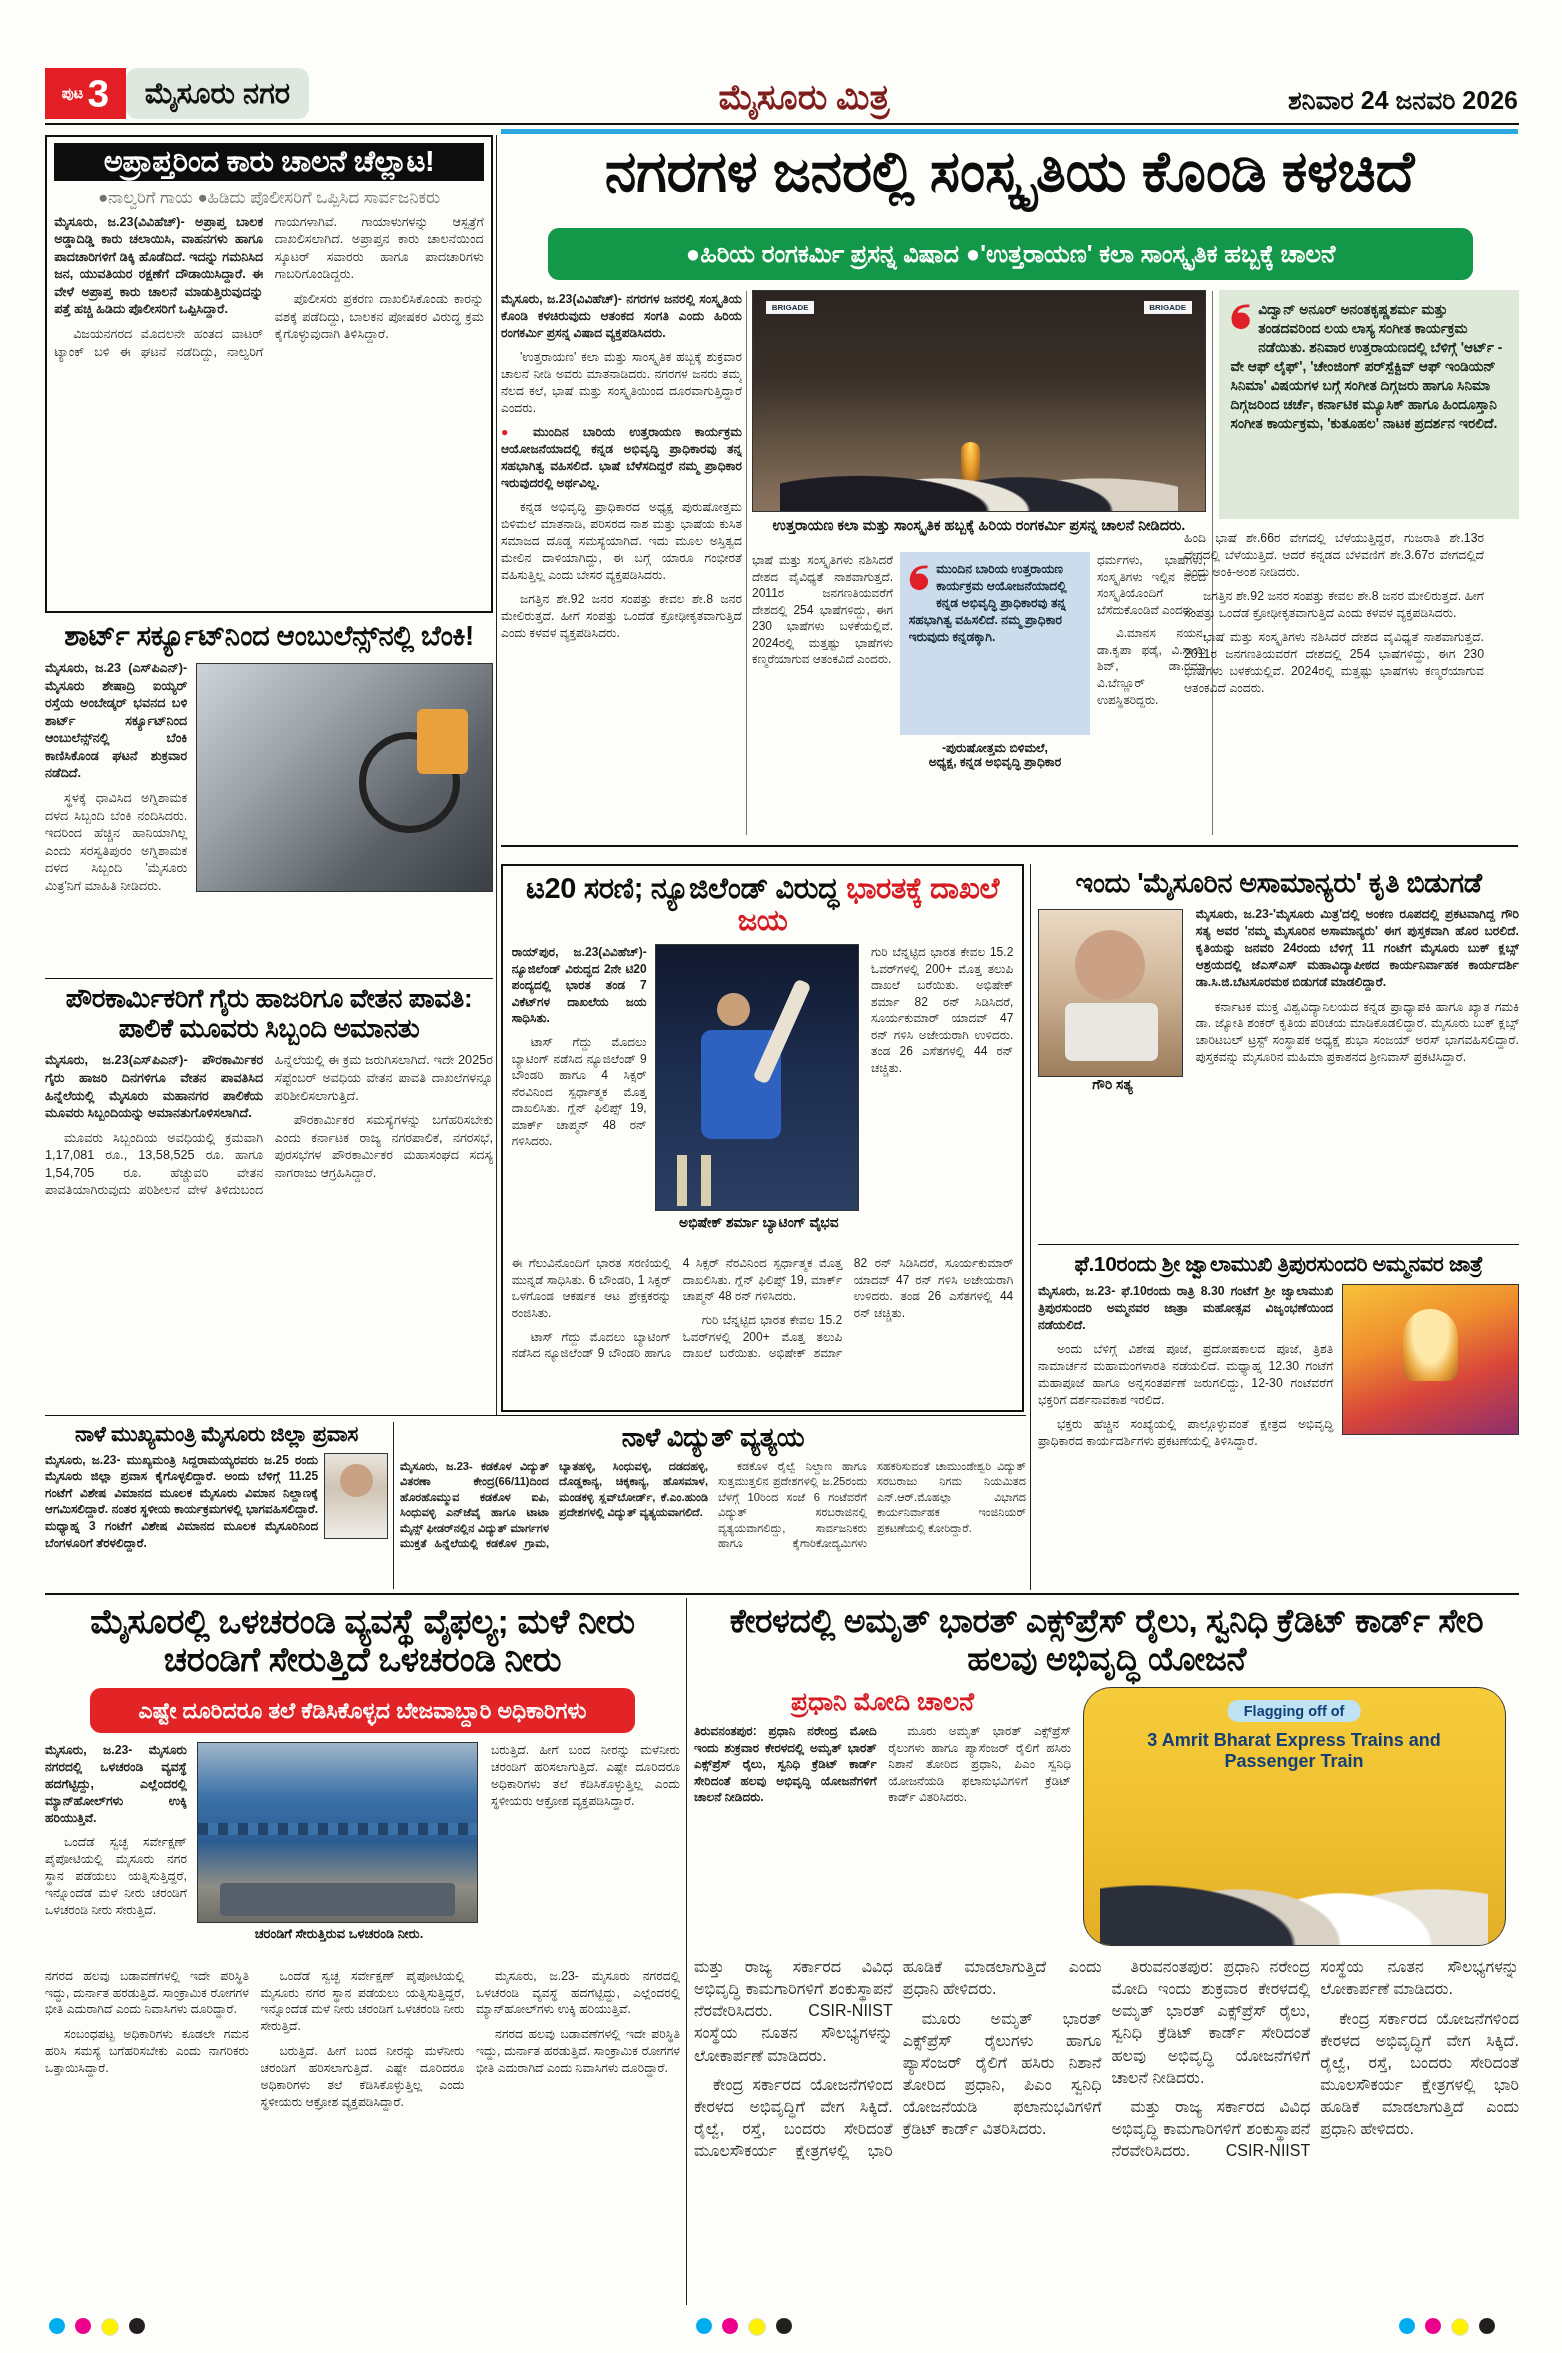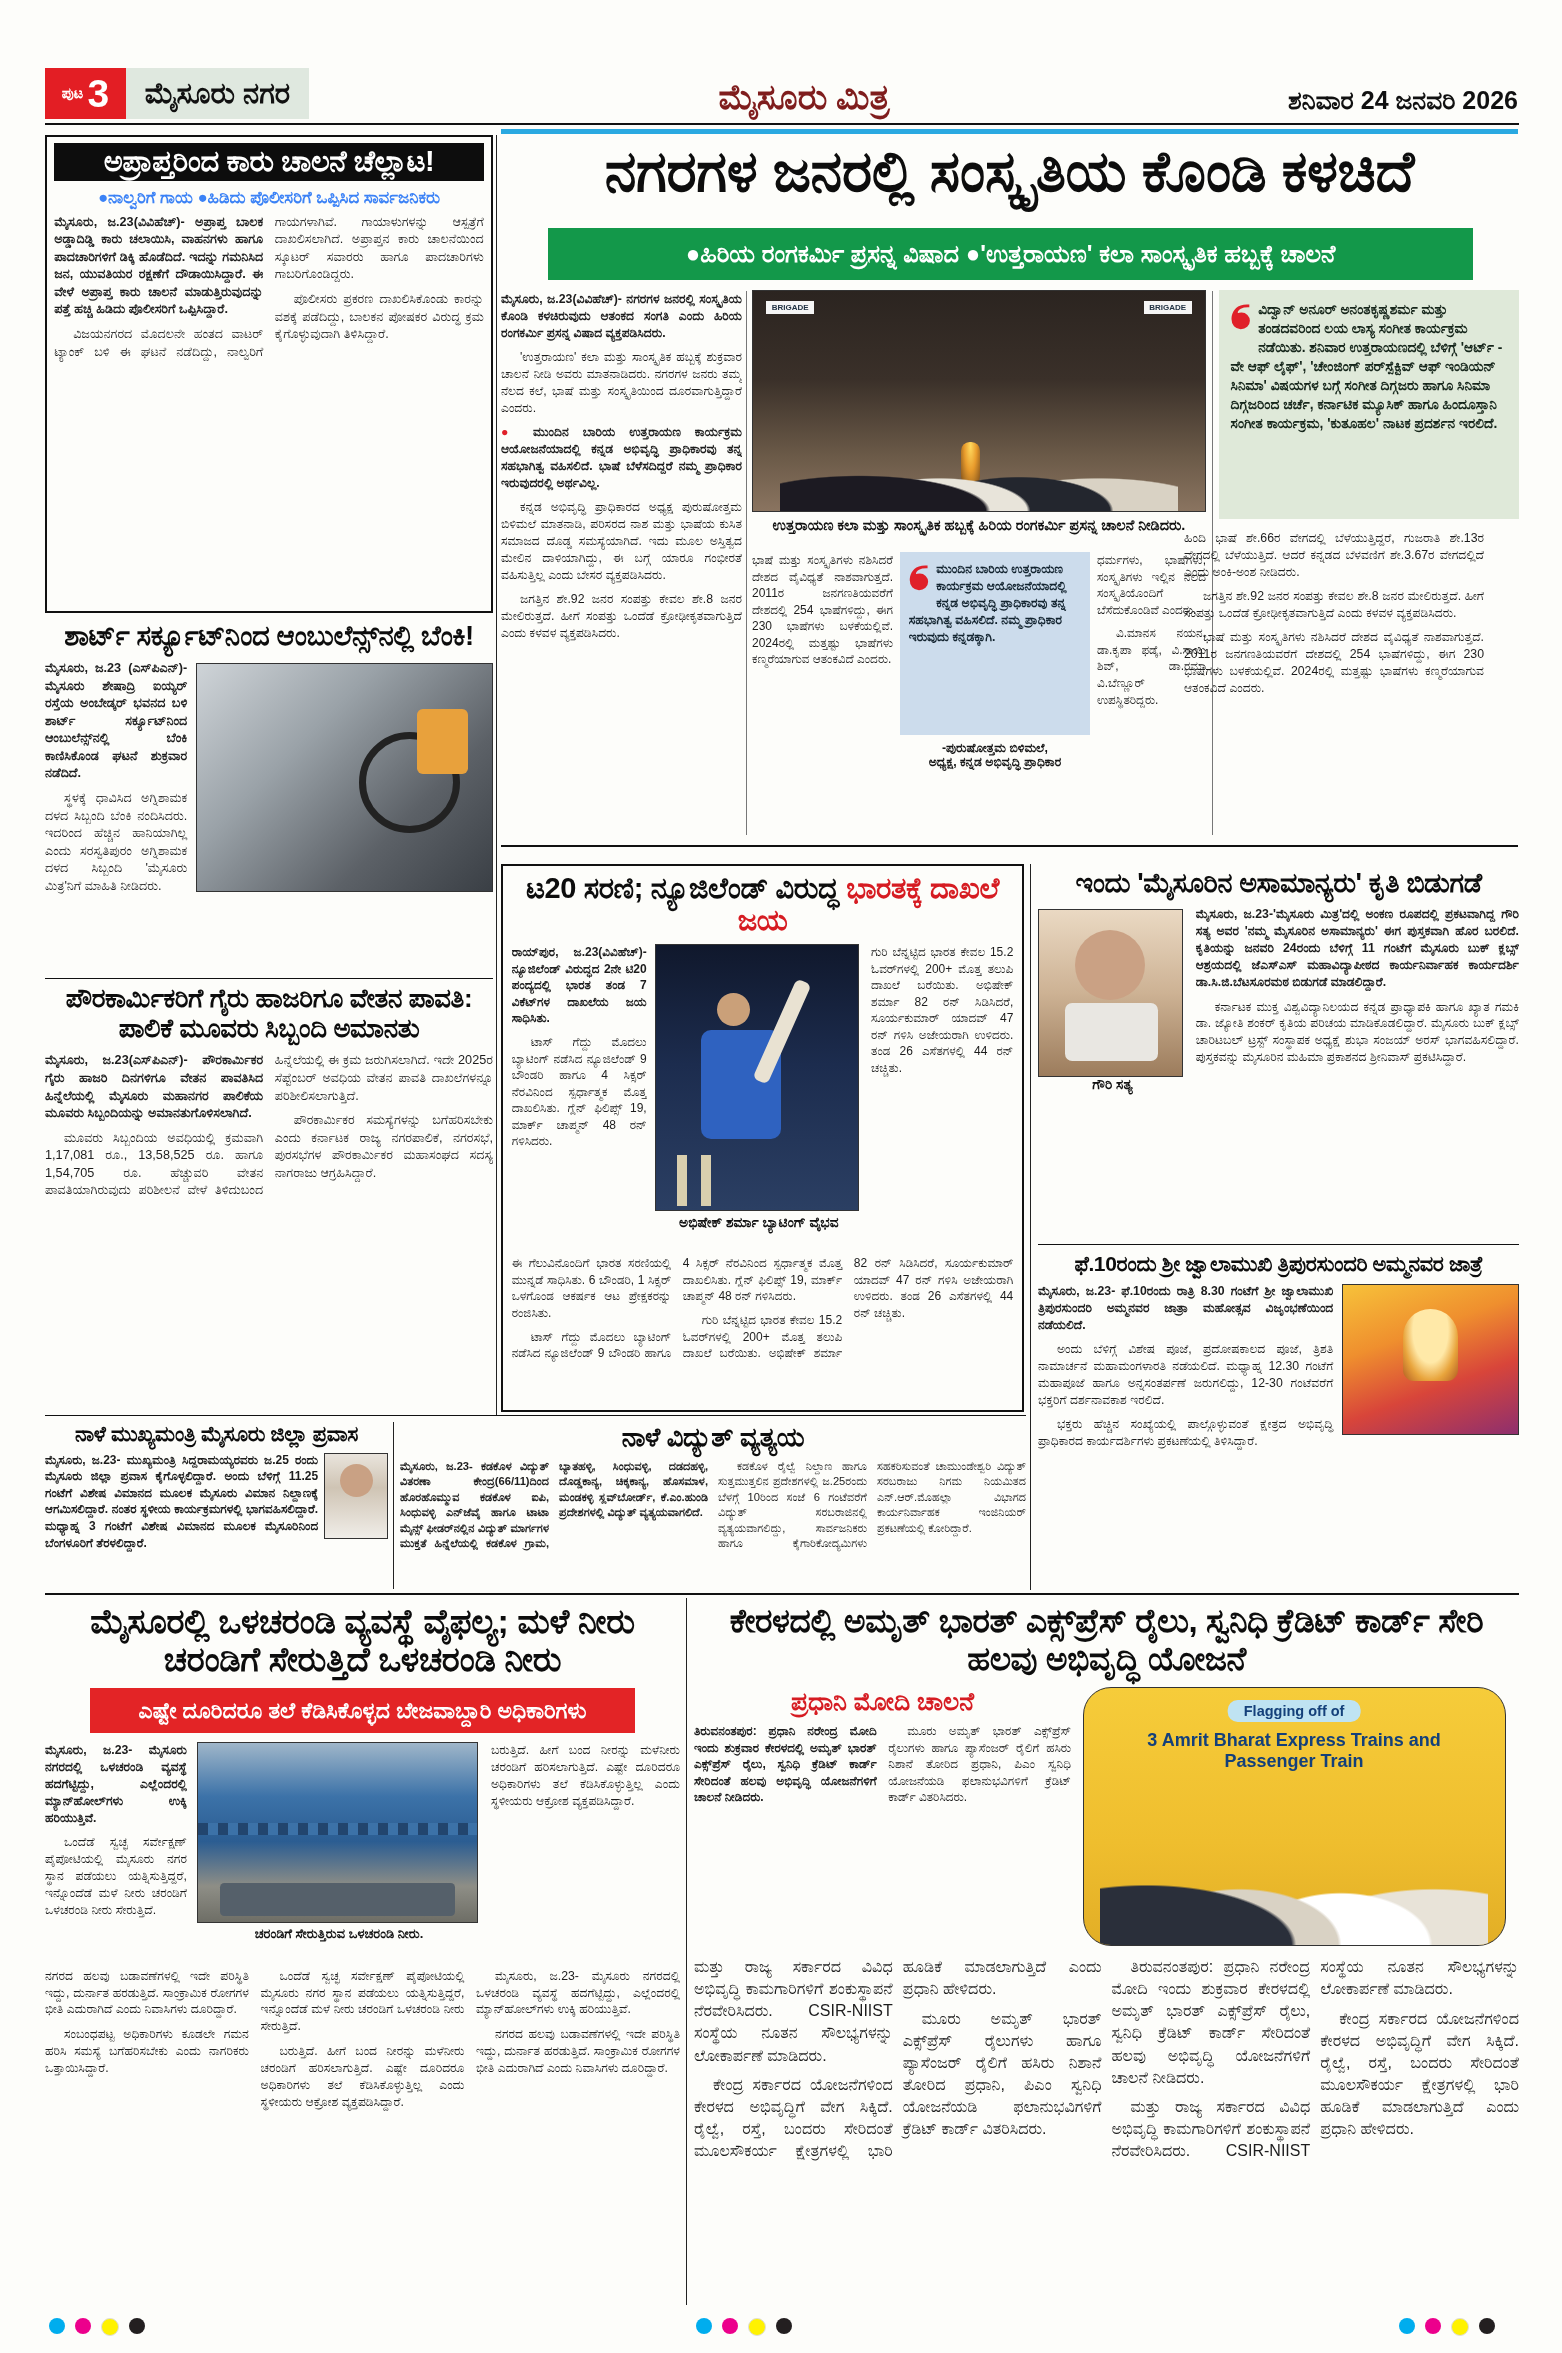--- a/index.html
+++ b/index.html
@@ -4,21 +4,21 @@
 <style>
   html,body{margin:0;padding:0;background:#e8e8e4;}
   body{font-family:"Liberation Sans","DejaVu Sans",sans-serif;}
   .page{position:relative;width:1562px;height:2354px;background:#fdfdfa;margin:0 auto;overflow:hidden;color:#151515;}
   .abs{position:absolute;}
   .hrule{background:#111;}
   .vrule{background:#222;width:1.4px;}
   .kn{text-align:justify;line-height:1.38;color:#1c1c1c;}
   .dateline{font-weight:bold;}
   .headline{font-weight:bold;color:#0d0d0d;letter-spacing:-0.4px;}
-  .center{text-align:center;}
+  .center{text-align:center;border-radius:11px;}
   .cols2{column-count:2;column-gap:11.6px;}
   .cols3{column-count:3;column-gap:11.6px;}
   .cols4{column-count:4;column-gap:10px;}
   .clip{overflow:hidden;}
   p{margin:0 0 7.2px 0;text-indent:19px;}
   p.noindent{text-indent:0;}
   .photo{border:1.4px solid #333;box-sizing:border-box;position:relative;overflow:hidden;}
   .cap{font-weight:bold;color:#111;}
   .quote-mark{color:#e02029;font-size:52px;font-weight:bold;line-height:0.8;float:left;margin:4.3px 7.2px 0 0;font-family:"Liberation Serif",serif;}
   .badge-num{font-size:39px;font-weight:bold;line-height:1;}
@@ -42,21 +42,21 @@
   </div>
   <div class="abs" style="left:1188px;top:86px;width:330px;text-align:right;">
     <span style="font-size:25px;font-weight:bold;color:#111;">ಶನಿವಾರ 24 ಜನವರಿ 2026</span>
   </div>
   <div class="abs hrule" style="left:45px;top:123px;width:1474px;height:2.2px;"></div>
 
   <div class="abs" style="left:45px;top:135px;width:448px;height:478px;border:2.9px solid #111;box-sizing:border-box;padding:5.8px 7.2px;">
     <div style="background:#0d0d0d;color:#fff;height:38px;display:flex;align-items:center;justify-content:center;">
       <span class="headline" style="color:#fff;font-size:29px;">ಅಪ್ರಾಪ್ತರಿಂದ ಕಾರು ಚಾಲನೆ ಚೆಲ್ಲಾಟ!</span>
     </div>
-    <div class="center" style="font-size:16.7px;font-weight:bold;color:#3b82f6;margin:7.2px 0 5.8px 0;">●ನಾಲ್ವರಿಗೆ ಗಾಯ  ●ಹಿಡಿದು ಪೊಲೀಸರಿಗೆ ಒಪ್ಪಿಸಿದ ಸಾರ್ವಜನಿಕರು</div>
+    <div class="center" style="font-size:16.7px;font-weight:normal;color:#737373;margin:7.2px 0 5.8px 0;">●ನಾಲ್ವರಿಗೆ ಗಾಯ  ●ಹಿಡಿದು ಪೊಲೀಸರಿಗೆ ಒಪ್ಪಿಸಿದ ಸಾರ್ವಜನಿಕರು</div>
     <div class="kn cols2 clip" style="font-size:12.7px;height:341px;">
       <p class="dateline noindent">ಮೈಸೂರು, ಜ.23(ವಿವಿಹೆಚ್)- ಅಪ್ರಾಪ್ತ ಬಾಲಕ ಅಡ್ಡಾದಿಡ್ಡಿ ಕಾರು ಚಲಾಯಿಸಿ, ವಾಹನಗಳು ಹಾಗೂ ಪಾದಚಾರಿಗಳಿಗೆ ಡಿಕ್ಕಿ ಹೊಡೆದಿದೆ. ಇದನ್ನು ಗಮನಿಸಿದ ಜನ, ಯುವತಿಯರ ರಕ್ಷಣೆಗೆ ದೌಡಾಯಿಸಿದ್ದಾರೆ. ಈ ವೇಳೆ ಅಪ್ರಾಪ್ತ ಕಾರು ಚಾಲನೆ ಮಾಡುತ್ತಿರುವುದನ್ನು ಪತ್ತೆ ಹಚ್ಚಿ ಹಿಡಿದು ಪೊಲೀಸರಿಗೆ ಒಪ್ಪಿಸಿದ್ದಾರೆ.</p>
       <p>ವಿಜಯನಗರದ ಮೊದಲನೇ ಹಂತದ ವಾಟರ್ ಟ್ಯಾಂಕ್ ಬಳಿ ಈ ಘಟನೆ ನಡೆದಿದ್ದು, ನಾಲ್ವರಿಗೆ ಗಾಯಗಳಾಗಿವೆ. ಗಾಯಾಳುಗಳನ್ನು ಆಸ್ಪತ್ರೆಗೆ ದಾಖಲಿಸಲಾಗಿದೆ. ಅಪ್ರಾಪ್ತನ ಕಾರು ಚಾಲನೆಯಿಂದ ಸ್ಕೂಟರ್ ಸವಾರರು ಹಾಗೂ ಪಾದಚಾರಿಗಳು ಗಾಬರಿಗೊಂಡಿದ್ದರು.</p>
       <p>ಪೊಲೀಸರು ಪ್ರಕರಣ ದಾಖಲಿಸಿಕೊಂಡು ಕಾರನ್ನು ವಶಕ್ಕೆ ಪಡೆದಿದ್ದು, ಬಾಲಕನ ಪೋಷಕರ ವಿರುದ್ಧ ಕ್ರಮ ಕೈಗೊಳ್ಳುವುದಾಗಿ ತಿಳಿಸಿದ್ದಾರೆ.</p>
     </div>
   </div>
 
   <div class="abs" style="left:501px;top:129px;width:1017px;height:5px;background:#2aa9e1;"></div>
   <div class="abs center" style="left:548px;top:228px;width:925px;height:52px;background:#13984a;display:flex;align-items:center;justify-content:center;">
     <span style="color:#fff;font-size:24px;font-weight:bold;">●ಹಿರಿಯ ರಂಗಕರ್ಮಿ ಪ್ರಸನ್ನ ವಿಷಾದ  ●'ಉತ್ತರಾಯಣ' ಕಲಾ ಸಾಂಸ್ಕೃತಿಕ ಹಬ್ಬಕ್ಕೆ ಚಾಲನೆ</span>

